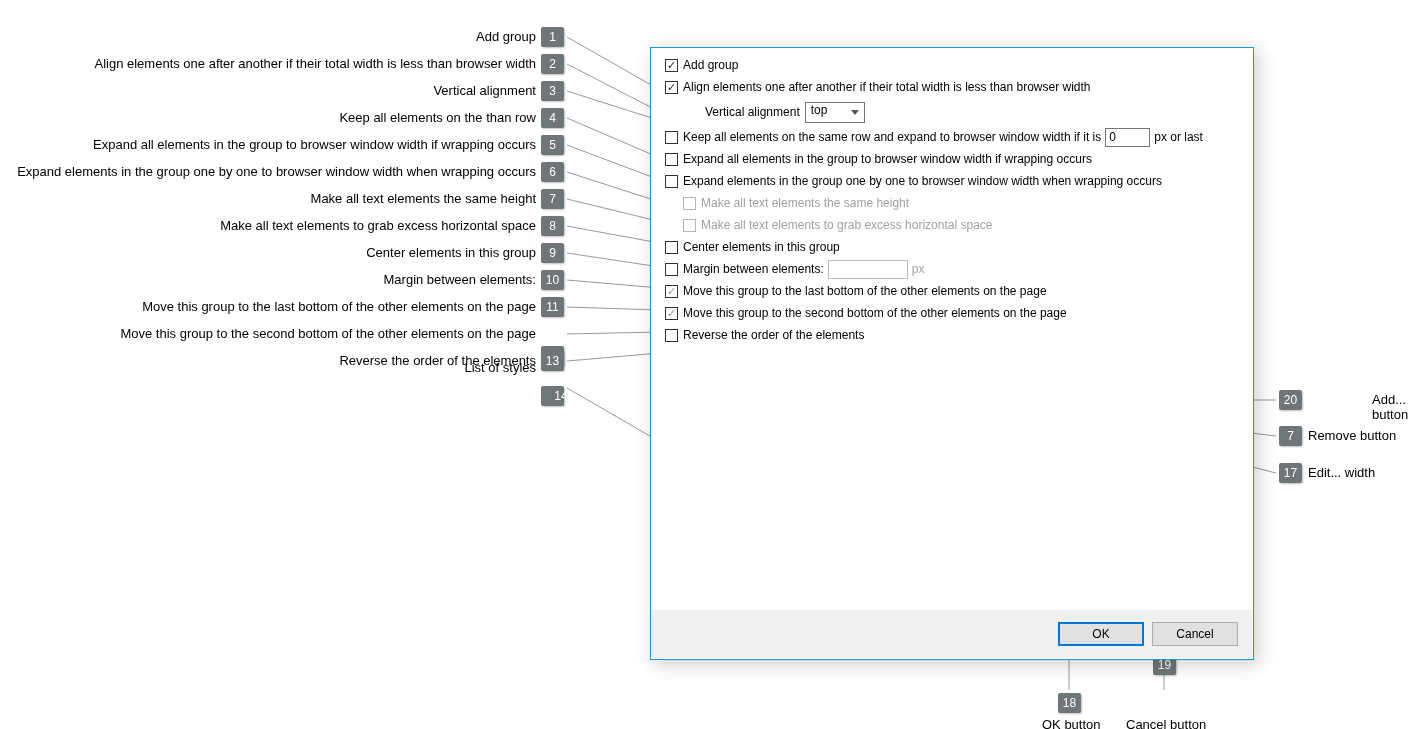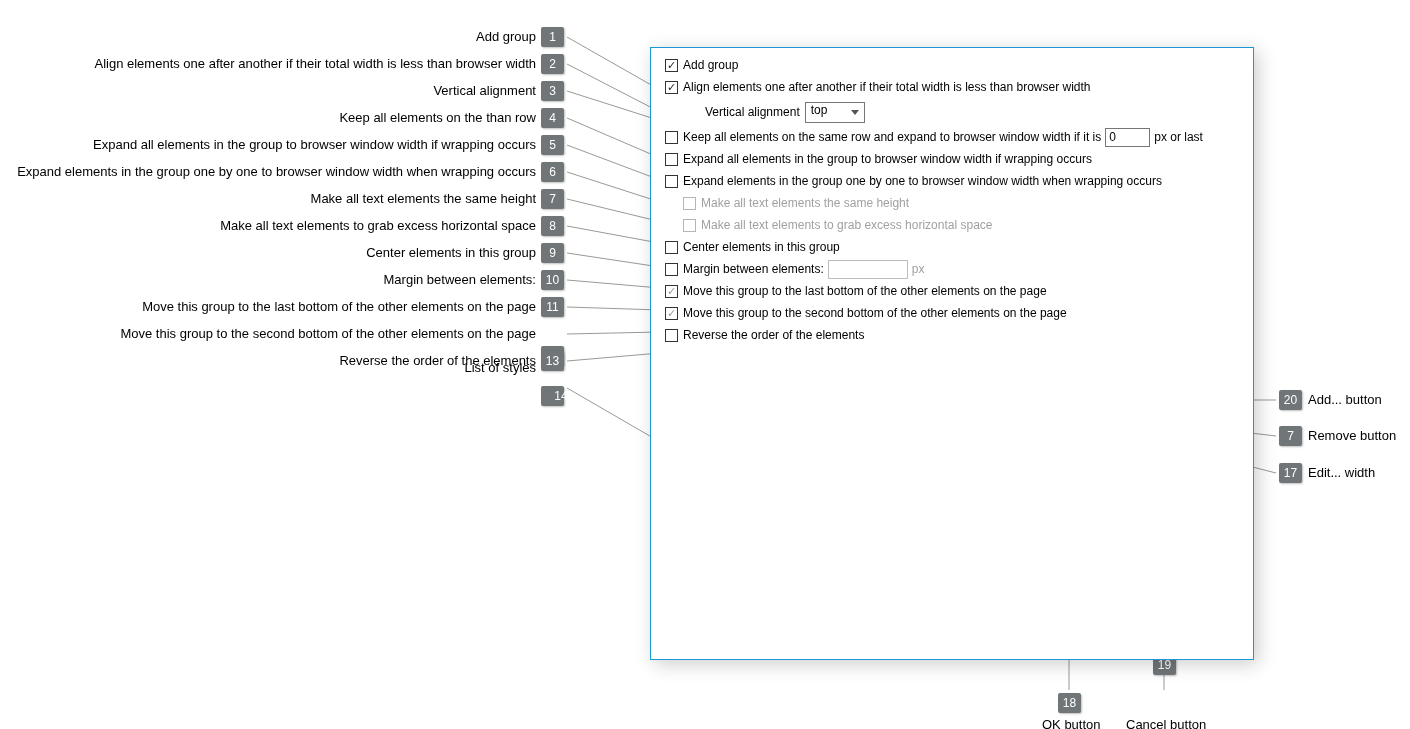--- a/index.html
+++ b/index.html
@@ -98,21 +98,21 @@
 <div class="anno-label left" style="top:299px; left:0; width:536px;">Move this group to the last bottom of the other elements on the page</div>
 <div class="badge" style="top:297px; left:541px;">11</div>
 <div class="anno-label left" style="top:326px; left:0; width:536px;">Move this group to the second bottom of the other elements on the page</div>
 <div class="badge" style="top:324px; left:541px;margin-top:22px;">12</div>
 <div class="anno-label left" style="top:353px; left:0; width:536px;">Reverse the order of the elements</div>
 <div class="badge" style="top:351px; left:541px;">13</div>
 <div class="anno-label left" style="top:360px; left:0; width:536px;">List of styles</div>
 <div class="badge" style="top:386px; left:541px;padding-left:17px;">14</div>
 
 <div class="badge" style="top:390px; left:1279px;">20</div>
-<div class="anno-label right" style="top:392px; left:1308px;">Add... button</div>
+<div class="anno-label right" style="top:392px; left:1372px;">Add... button</div>
 <div class="badge" style="top:426px; left:1279px;">7</div>
 <div class="anno-label right" style="top:428px; left:1308px;">Remove button</div>
 <div class="badge" style="top:463px; left:1279px;text-align:right;">17</div>
 <div class="anno-label right" style="top:465px; left:1308px;">Edit... width</div>
 <div class="badge" style="top:693px; left:1058px;">18</div>
 <div class="anno-label right" style="top:717px; left:1042px;">OK button</div>
 <div class="badge" style="top:655px; left:1153px;">19</div>
 <div class="anno-label right" style="top:717px; left:1126px;">Cancel button</div>
 
 <div class="dialog">
@@ -170,13 +170,21 @@
         <div class="chk checked2"></div>
         <span class="lbl">Move this group to the second bottom of the other elements on the page</span>
       </div>
     <div class="row">
         <div class="chk"></div>
         <span class="lbl">Reverse the order of the elements</span>
       </div>
 
   </div>
 
+  <div class="btnbar">
+    <div class="winbtn primary">
+        <span>OK</span>
+      </div>
+    <div class="winbtn">
+        <span>Cancel</span>
+      </div>
+  </div>
 </div>
 
 </body></html>

